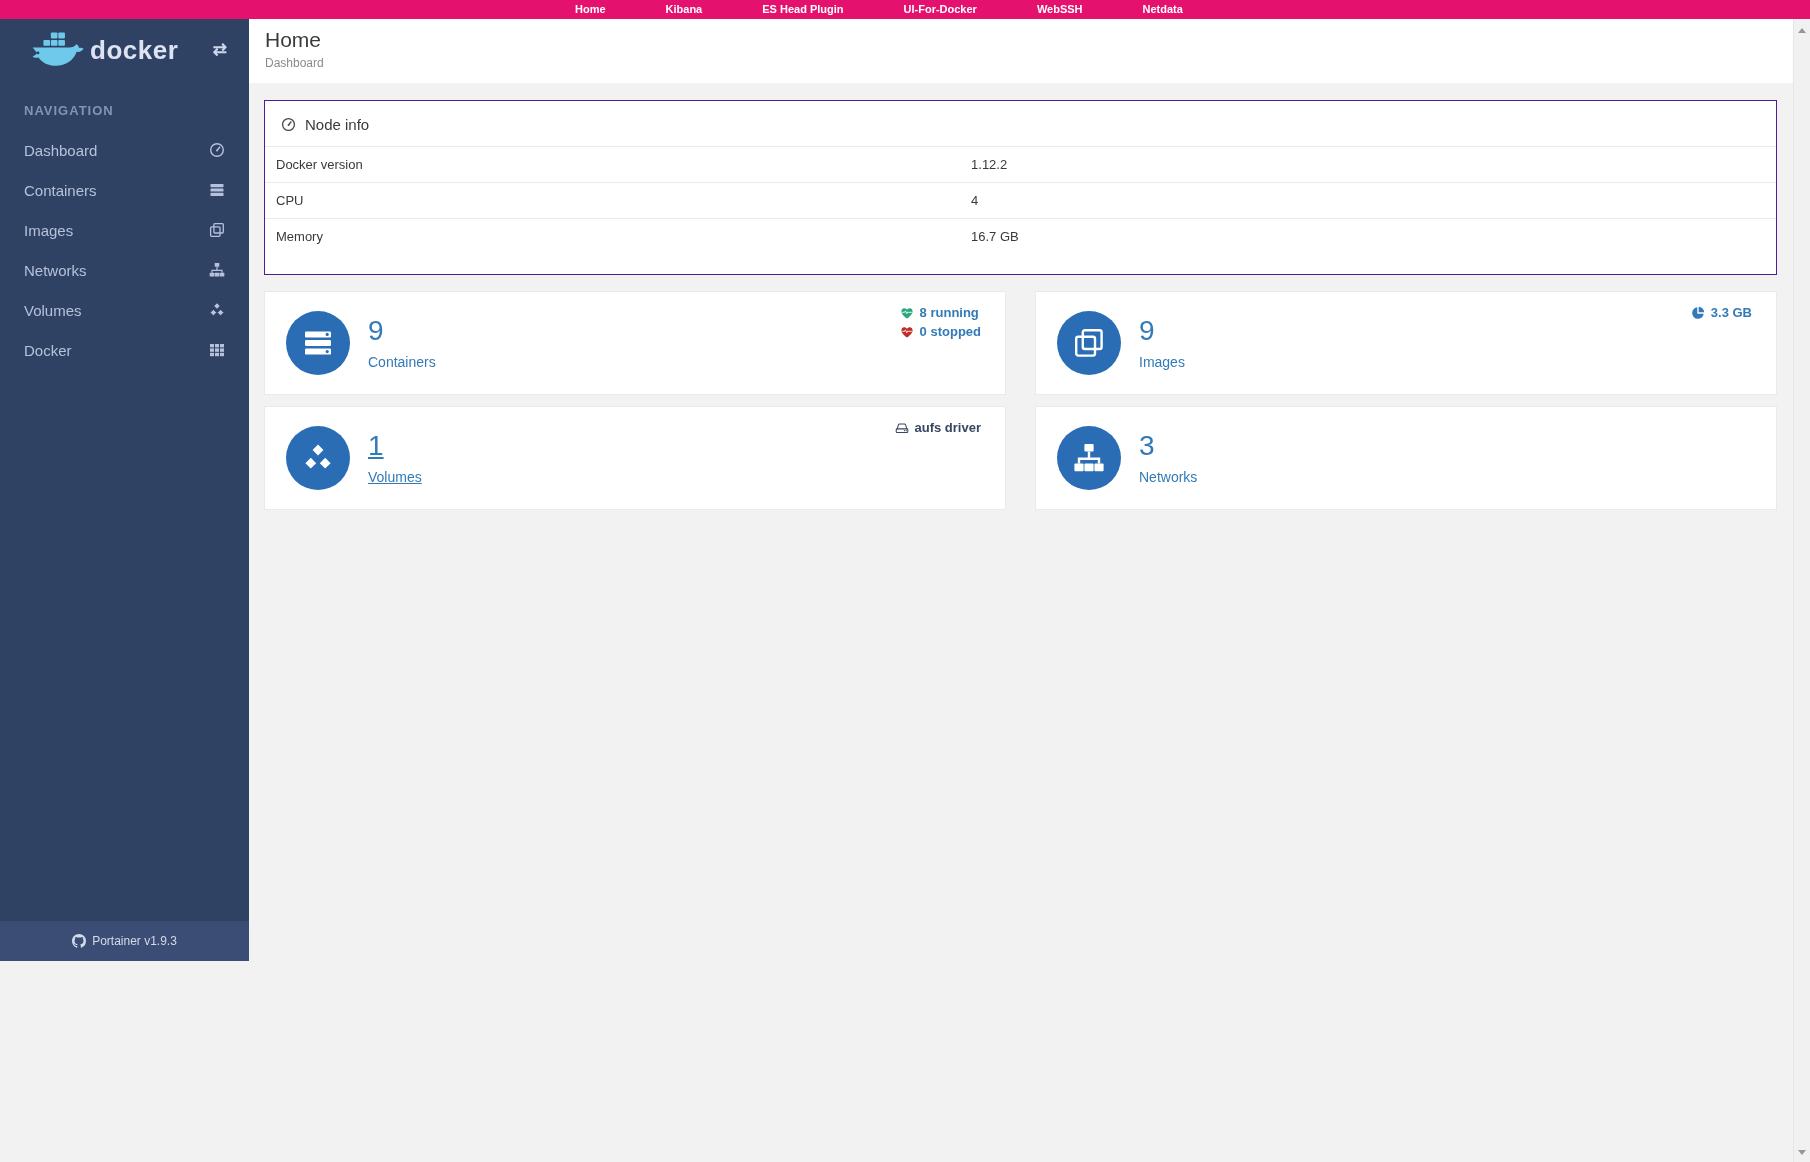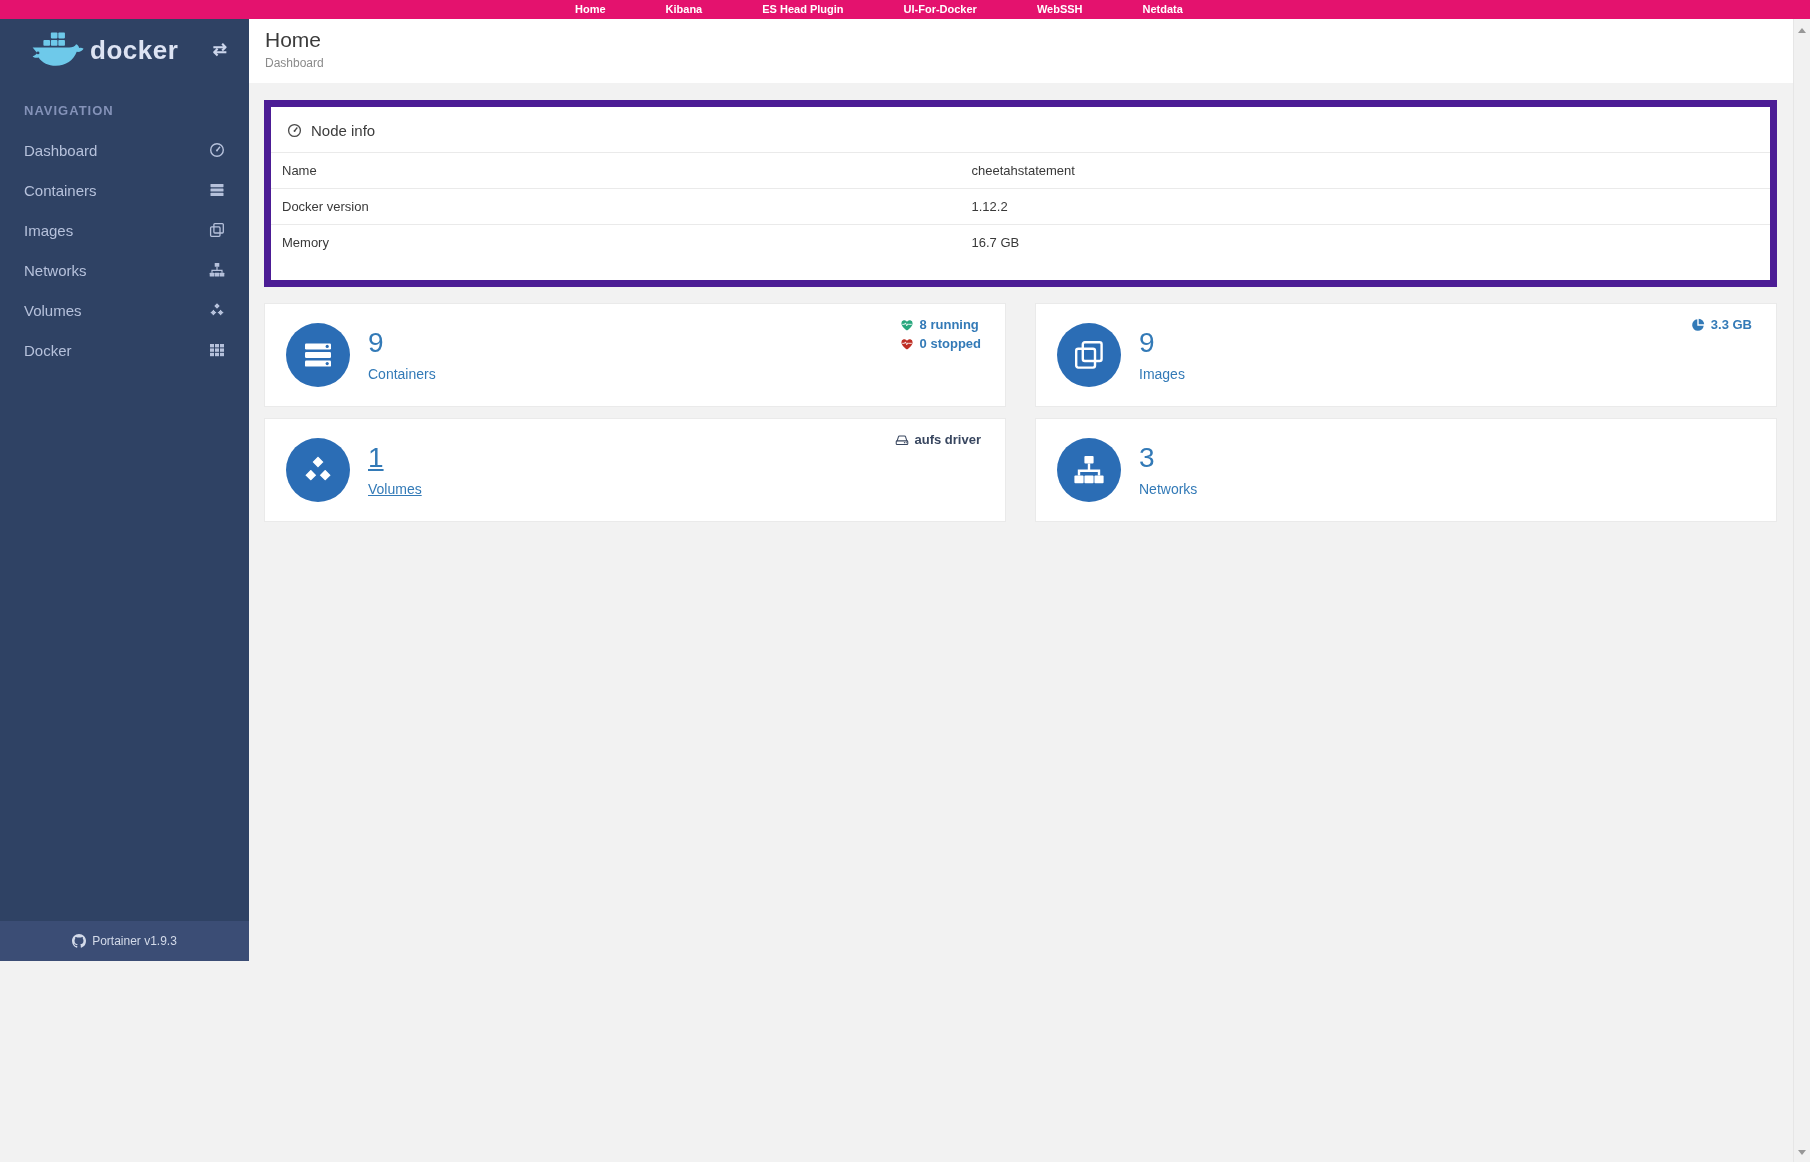--- a/index.html
+++ b/index.html
@@ -24,21 +24,21 @@
   .sidebar-footer { position:absolute; bottom:0; left:0; width:100%; height:40px; background:#3b4d75; display:flex; align-items:center; justify-content:center; gap:6px; color:#d3dae9; font-size:12px; cursor:pointer;margin-top:20px; }
   .sidebar-footer svg { width:14px; height:14px; fill:#d3dae9; }
 
   
   .main { position:absolute; left:249px; top:19px; width:1544px; height:1143px; background:#f2f2f2; }
   .page-header { height:64px; background:#ffffff; padding:9px 0 0 16px; }
   .page-title { font-size:21px; color:#3b3b3b; font-weight:500; }
   .page-crumb { font-size:12px; color:#8a8a8a; margin-top:4px; }
   .content { padding:17px 16px 0 15px; }
 
-  .panel { background:#ffffff; border:7px solid #4c1d95; }
+  .panel { background:#ffffff; border:1px solid #4c1d95; }
   .panel-header { display:flex; align-items:center; gap:9px; padding:15px 15px 13px 16px; font-size:15px; color:#3c3c3c; }
   .panel-header svg { width:15px; height:15px; color:#4a4a4a; }
   .node-table { width:100%; border-collapse:collapse; }
   .node-table td { border-top:1px solid #eaeaea; font-size:13px; color:#393939; padding:10px 11px; height:35px; }
   .node-table td.lbl { width:46%; }
   .panel-pad { height:20px; }
 
   .cards-row { display:grid; grid-template-columns:1fr 1fr; gap:29px; margin-top:16px; }
   .cards-row.second { margin-top:11px; }
   .card { position:relative; background:#ffffff; border:1px solid #eaeaea; height:104px; display:flex; align-items:center; padding:0 16px 0 21px; }
@@ -186,26 +186,26 @@
         <svg viewBox="0 0 16 16" fill="none" stroke="currentColor" stroke-width="1.4">
             <circle cx="8" cy="8" r="6.3"></circle>
             <path d="M8 8.5 11 4.8"></path>
             <circle cx="8" cy="8.5" r="1" fill="currentColor" stroke="none"></circle>
           </svg>
         <span>Node info</span>
       </div>
       <table class="node-table">
         <tbody>
           <tr>
-            <td class="lbl">Name</td>
-            <td>cheetahstatement</td>
+            <td class="lbl">Docker version</td>
+            <td>1.12.2</td>
           </tr>
           <tr>
-            <td class="lbl">Docker version</td>
-            <td>1.12.2</td>
+            <td class="lbl">CPU</td>
+            <td>4</td>
           </tr>
           <tr>
             <td class="lbl">Memory</td>
             <td>16.7 GB</td>
           </tr>
         </tbody>
       </table>
       <div class="panel-pad"></div>
     </section>
 

